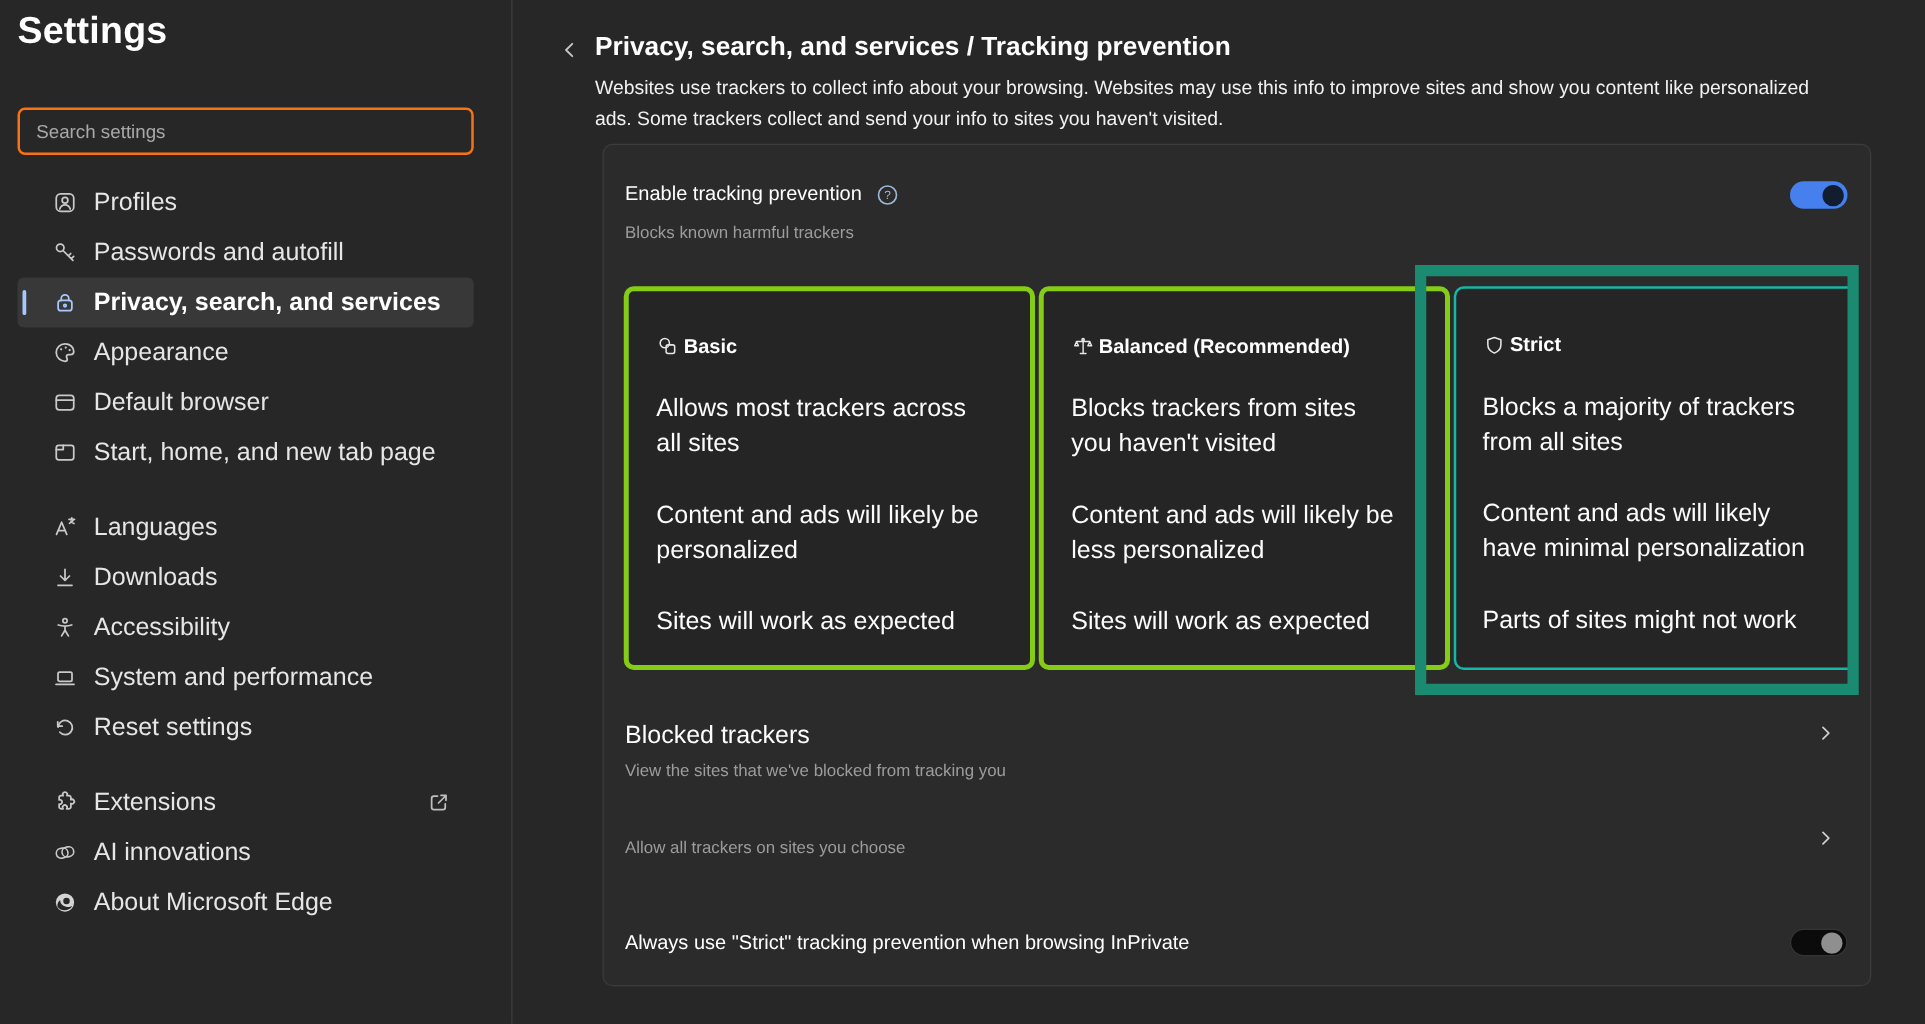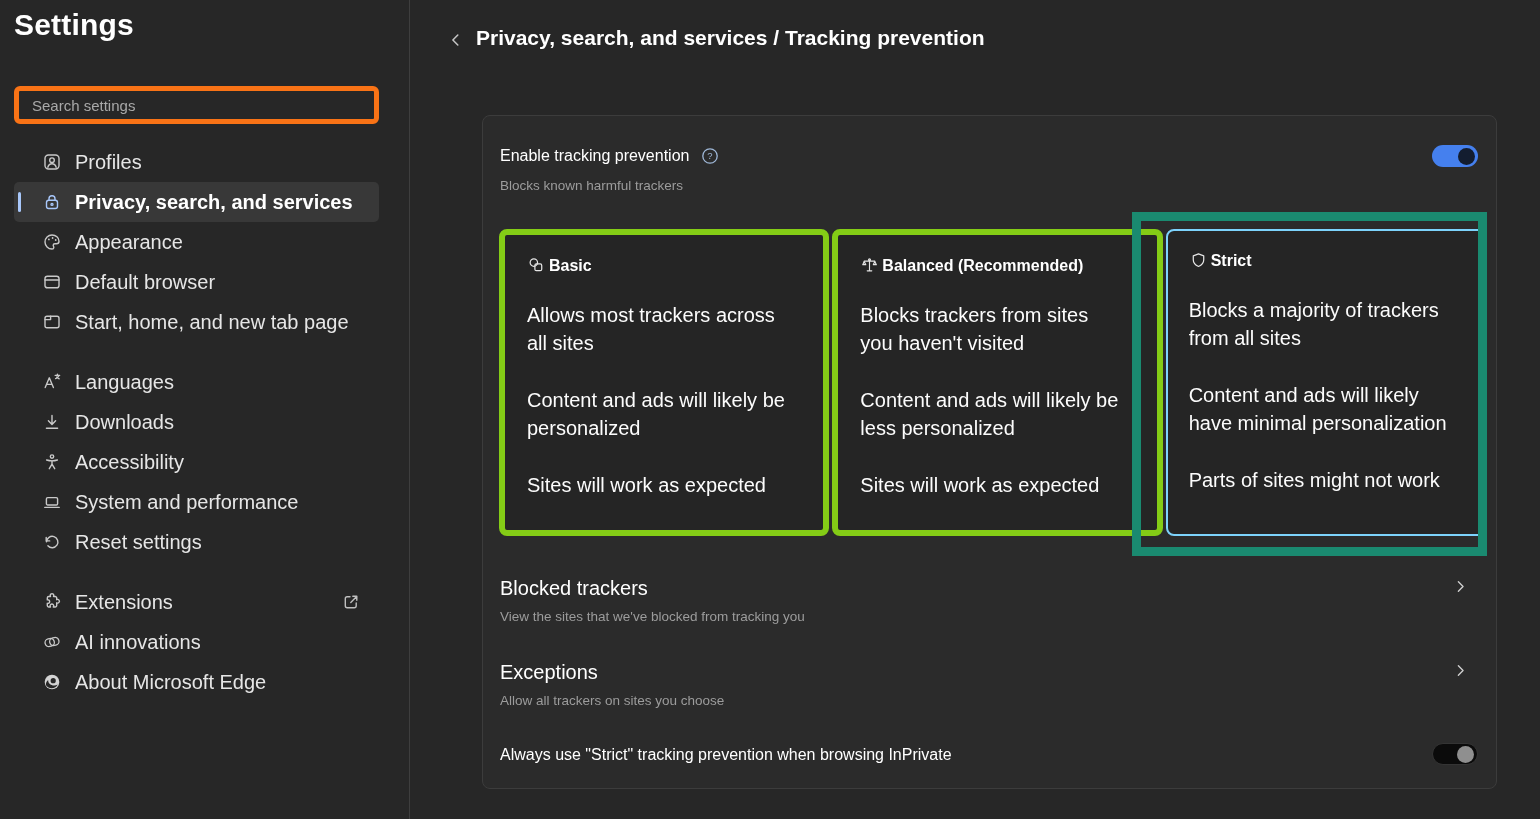--- a/index.html
+++ b/index.html
@@ -10,21 +10,21 @@
     font-family:"Liberation Sans", sans-serif;
     -webkit-font-smoothing:antialiased;
   }
   svg { display:block; }
 
   
   .sidebar { position:absolute; left:0; top:0; width:410px; height:819px; border-right:1px solid #3E3E3E; }
   .app-title { position:absolute; left:14px; top:8px; font-size:30px; font-weight:700; color:#ffffff; letter-spacing:.2px; }
   .search-box { position:absolute; left:14px; top:86px; width:365px; height:38px; }
   .search-box input {
-    width:100%; height:100%; background:transparent; border:5px solid #f97316; border-radius:6px;
+    width:100%; height:100%; background:transparent; border:2px solid #f97316; border-radius:6px;
     color:#c4b5fd; font-size:15px; padding:0 13px; outline:none; font-family:inherit;
   }
   .search-box input::placeholder { color:#A9A9A9; }
   .nav { position:absolute; left:14px; top:142px; width:365px; }
   .nav-item { height:40px; display:flex; align-items:center; padding-left:28px; border-radius:5px; position:relative; cursor:pointer; }
   .nav-item .ic { width:20px; height:20px; flex:0 0 20px; }
   .nav-item .lbl { margin-left:13px; font-size:20px; color:#E6E6E6; white-space:nowrap; }
   .nav-item.selected { background:#383838; }
   .nav-item.selected .lbl { color:#FFFFFF; font-weight:700; }
   .nav-item.selected::before { content:""; position:absolute; left:4px; top:10px; width:3px; height:20px; border-radius:2px; background:#A8C7FA; }
@@ -48,22 +48,22 @@
   .toggle { width:46px; height:22px; border-radius:11px; position:absolute; cursor:pointer; }
   .toggle .knob { position:absolute; border-radius:50%; width:17px; height:17px; }
   .toggle.on { background:#4580EE; }
   .toggle.on .knob { right:3px; top:2.5px; background:#131D30; }
   .toggle.dim-on { background:#0B0B0B; border:1px solid #343434; }
   .toggle.dim-on .knob { right:3px; top:1.5px; background:#8F8F8F; }
   .toggle-enable { right:18px; top:29px; }
   .toggle-inprivate { right:18px; top:627px; }
 
   .levels-row { position:absolute; left:16px; top:113px; width:987px; height:307px; display:flex; gap:3px; }
-  .level-card { flex:1; background:#252525; border:6px solid #84cc16; border-radius:8px; padding:21px 22px; cursor:pointer; }
-  .level-card.selected { border:2px solid #7dd3fc; padding:20px 21px; }
+  .level-card { flex:1; background:#252525; border:4px solid #84cc16; border-radius:8px; padding:35px 22px; cursor:pointer; }
+  .level-card.selected { border:2px solid #14b8a6; padding:36px 21px; }
   .level-head { display:flex; align-items:center; gap:3px; margin-bottom:26px; }
   .level-name { font-size:16px; font-weight:700; color:#FFFFFF; }
   .level-card p { font-size:20px; line-height:28px; color:#FCFCFC; margin:0 0 29px; max-width:262px; font-weight:400; }
   .level-card p:last-child { margin-bottom:0; }
 
   .link-row { position:absolute; left:17px; right:17px; cursor:pointer; }
   .link-row .row-label { font-size:20px; color:#FFFFFF; }
   .link-row .row-sub { margin-top:9px; font-size:13.5px; color:#9C9C9C; }
   .row-chevron { position:absolute; right:10px; top:1px; width:17px; height:17px; }
   .row-blocked { top:461px; }
@@ -92,20 +92,29 @@
       <span class="ic">
         <svg viewBox="0 0 20 20" width="20" height="20" fill="none" stroke="#C9C9C9" stroke-width="1.4" stroke-linecap="round" stroke-linejoin="round">
           <rect x="3" y="3" width="14" height="14" rx="3.5"></rect>
             <circle cx="10" cy="8.2" r="2.3"></circle>
           <path d="M5.8 15.2c.7-2.3 2.3-3.4 4.2-3.4s3.5 1.1 4.2 3.4"></path>
         </svg>
       </span>
       <span class="lbl">Profiles</span>
     </div>
 
+    <div class="nav-item">
+      <span class="ic">
+        <svg viewBox="0 0 20 20" width="20" height="20" fill="none" stroke="#C9C9C9" stroke-width="1.4" stroke-linecap="round" stroke-linejoin="round">
+          <circle cx="6.2" cy="6.2" r="3"></circle>
+            <path d="M8.4 8.4l7.9 7.9M12.7 12.7l1.9-1.9M15 15l1.9-1.9"></path>
+        </svg>
+      </span>
+      <span class="lbl">Passwords and autofill</span>
+    </div>
 
     <div class="nav-item selected">
       <span class="ic">
         <svg viewBox="0 0 20 20" width="20" height="20" fill="none" stroke="#A8C7FA" stroke-width="1.4" stroke-linecap="round" stroke-linejoin="round">
           <rect x="4.5" y="8.3" width="11" height="8.2" rx="2.2"></rect>
             <path d="M7 8.3V6.8a3 3 0 0 1 6 0v1.5"></path>
             <circle cx="10" cy="12.4" r="1"></circle>
         </svg>
       </span>
       <span class="lbl">Privacy, search, and services</span>
@@ -236,20 +245,21 @@
 </aside>
 
 <main class="main">
 
   <span class="back-btn">
     <svg viewBox="0 0 20 20" width="18" height="18" fill="none" stroke="#C5C5C5" stroke-width="1.7" stroke-linecap="round" stroke-linejoin="round">
       <path d="M12 4.5 6.5 10l5.5 5.5"></path>
     </svg>
   </span>
   <h2 class="page-title">Privacy, search, and services / Tracking prevention</h2>
+  <p class="page-desc">Websites use trackers to collect info about your browsing. Websites may use this info to improve sites and show you content like personalized ads. Some trackers collect and send your info to sites you haven't visited.</p>
 
   <section class="big-card">
 
     <div class="enable-row">
       <span class="enable-label">Enable tracking prevention</span>
       <span class="help-icon">
         <svg viewBox="0 0 20 20" width="20" height="20" fill="none">
           <circle cx="10" cy="10" r="7.2" stroke="#9FB8D8" stroke-width="1.3"></circle>
           <text x="10" y="13.4" text-anchor="middle" font-size="9.5" fill="#9FB8D8" font-family="Liberation Sans, sans-serif">?</text>
         </svg>
@@ -314,21 +324,20 @@
       <div class="row-label">Blocked trackers</div>
       <div class="row-sub">View the sites that we've blocked from tracking you</div>
       <span class="row-chevron">
         <svg viewBox="0 0 20 20" width="17" height="17" fill="none" stroke="#CFCFCF" stroke-width="1.6" stroke-linecap="round" stroke-linejoin="round">
           <path d="M7.5 4.5 13 10l-5.5 5.5"></path>
         </svg>
       </span>
     </div>
 
     <div class="link-row row-exceptions">
-      <div class="row-label">Exceptions</div>
       <div class="row-sub">Allow all trackers on sites you choose</div>
       <span class="row-chevron">
         <svg viewBox="0 0 20 20" width="17" height="17" fill="none" stroke="#CFCFCF" stroke-width="1.6" stroke-linecap="round" stroke-linejoin="round">
           <path d="M7.5 4.5 13 10l-5.5 5.5"></path>
         </svg>
       </span>
     </div>
 
     <div class="inprivate-label">Always use "Strict" tracking prevention when browsing InPrivate</div>
     <div class="toggle dim-on toggle-inprivate">

